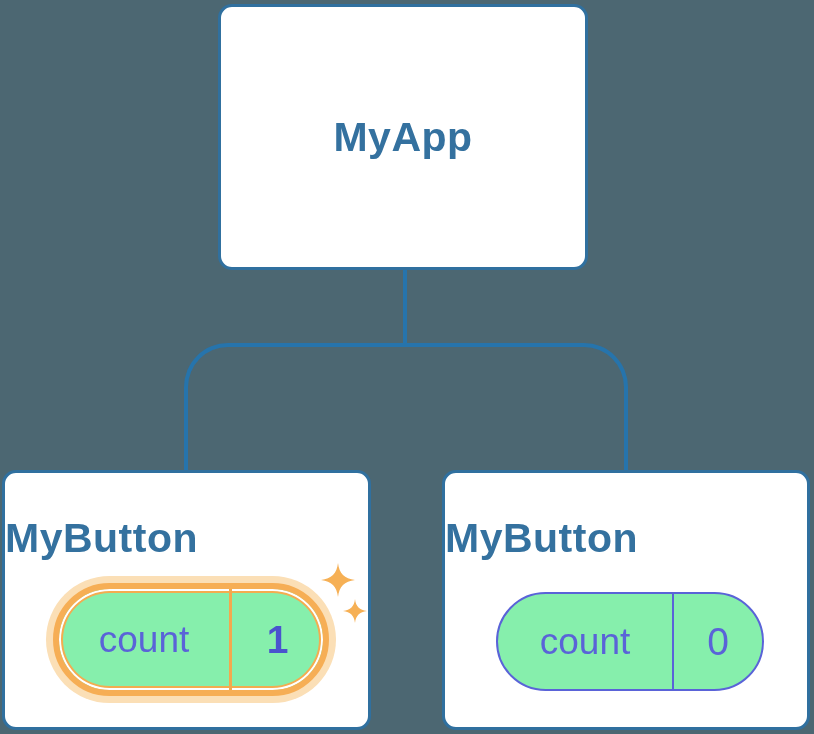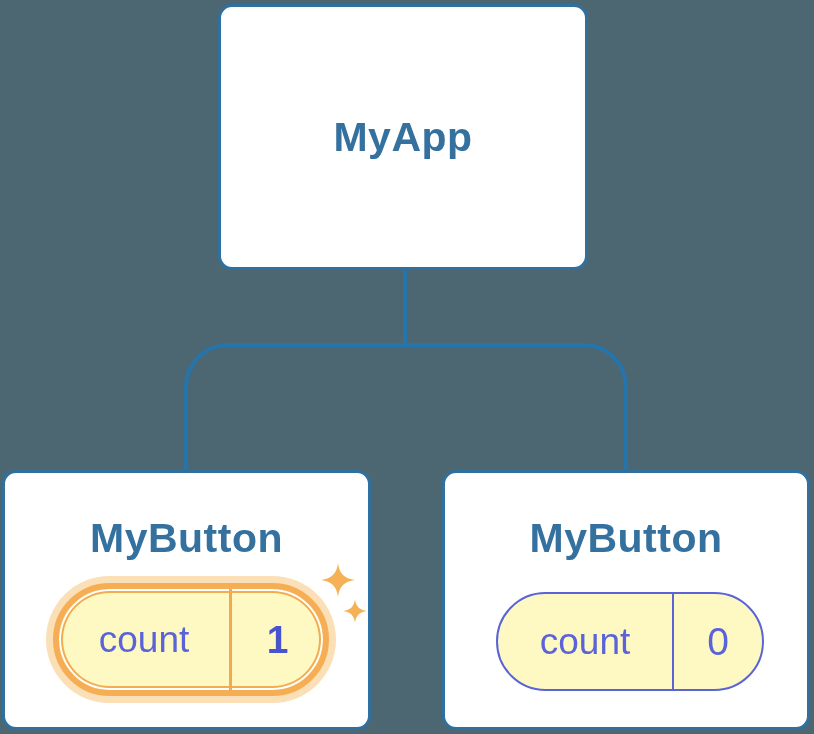--- a/index.html
+++ b/index.html
@@ -65,30 +65,29 @@
     font-size: 41px;
     font-weight: 700;
     letter-spacing: 0.5px;
   }
   .card.child-left  .node-label,
   .card.child-right .node-label {
     position: absolute;
     left: 0;
     right: 0;
     top: 42px;
-    text-align: center;
   }
 
   
   .pill {
     position: absolute;
     display: flex;
     align-items: stretch;
     box-sizing: border-box;
-    background: #fef9c3;
+    background: #86efac;
     border-radius: 999px;
     overflow: hidden;
   }
   .pill-key {
     display: flex;
     align-items: center;
     justify-content: center;
     color: #5A63D8;
     font-size: 37px;
   }

